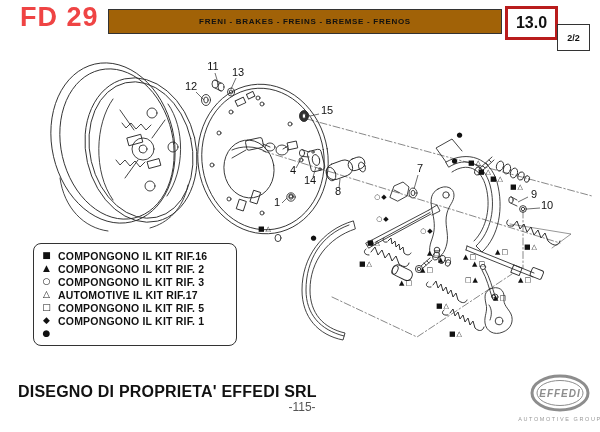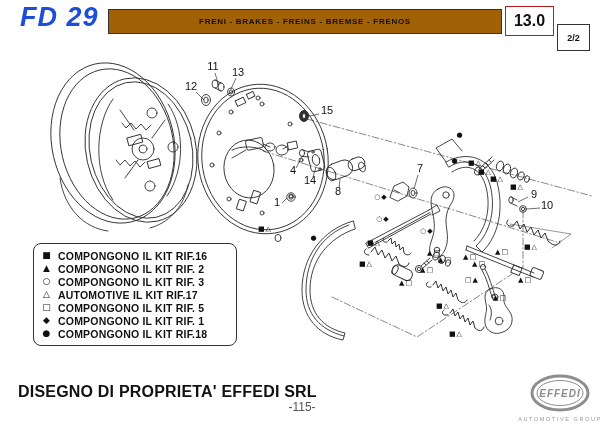--- a/index.html
+++ b/index.html
@@ -1,23 +1,23 @@
 <!DOCTYPE html>
 <html><head>
 <meta charset="utf-8">
 <style>
   html,body{margin:0;padding:0;background:#fff;}
   .page{position:relative;width:600px;height:432px;background:#fff;overflow:hidden;
         font-family:"Liberation Sans",sans-serif;color:#111;}
-  .model{position:absolute;left:20px;top:2px;font-size:27px;font-weight:bold;font-style:italic;
-         letter-spacing:1px;color:#1d4ed8;}
+  .model{position:absolute;left:20px;top:2px;font-size:27px;font-weight:bold;
+         letter-spacing:1px;color:#ef4444;}
   .title-box{position:absolute;left:108px;top:9px;width:392px;height:23px;border:1px solid #333;
          display:flex;align-items:center;justify-content:center;font-size:8px;font-weight:bold;
          letter-spacing:.7px;color:#111;background:#a16207;}
-  .section-box{position:absolute;left:505px;top:6px;width:47px;height:28px;border:1px solid #b91c1c;
+  .section-box{position:absolute;left:505px;top:6px;width:47px;height:28px;border:3px solid #b91c1c;
          display:flex;align-items:center;justify-content:center;font-size:16px;font-weight:bold;background:#fff;}
   .sheet-box{position:absolute;left:557px;top:8px;width:31px;height:25px;border:1px solid #333;
          display:flex;align-items:center;justify-content:center;font-size:9px;font-weight:bold;background:#fff;margin-top:16px;}
   .legend{position:absolute;left:33px;top:243px;width:188px;border:1.4px solid #333;border-radius:8px;
          padding:5px 7px;background:#fff;}
   .legend-row{display:flex;align-items:center;gap:6px;height:13px;}
   .legend-sym{width:11px;font-family:"DejaVu Sans",sans-serif;font-size:9px;text-align:center;line-height:13px;}
   .legend-lbl{font-size:10.5px;font-weight:bold;letter-spacing:.2px;white-space:nowrap;}
   .prop-note{position:absolute;left:18px;top:383px;font-size:16px;font-weight:bold;letter-spacing:.2px;}
   .page-num{position:absolute;left:280px;top:400px;width:44px;text-align:center;font-size:12px;color:#555;}
@@ -293,21 +293,20 @@
       <div class="legend-row">
         <span class="legend-sym">□</span>
         <span class="legend-lbl">COMPONGONO IL KIT RIF. 5</span>
       </div>
       <div class="legend-row">
         <span class="legend-sym">◆</span>
         <span class="legend-lbl">COMPONGONO IL KIT RIF. 1</span>
       </div>
       <div class="legend-row">
         <span class="legend-sym">●</span>
-        <span class="legend-lbl">COMPONGONO IL KIT RIF.18</span>
       </div>
     </div>
 
   <div class="prop-note">DISEGNO DI PROPRIETA' EFFEDI SRL</div>
   <div class="page-num">-115-</div>
 
   <div class="logo-wrap">
     <svg width="92" height="60" viewBox="0 0 92 60">
       <ellipse cx="46" cy="25" rx="28" ry="17" fill="none" stroke="#8d8d8d" stroke-width="3"></ellipse>
       <ellipse cx="46" cy="25" rx="23" ry="12.5" fill="none" stroke="#8d8d8d" stroke-width="1"></ellipse>

